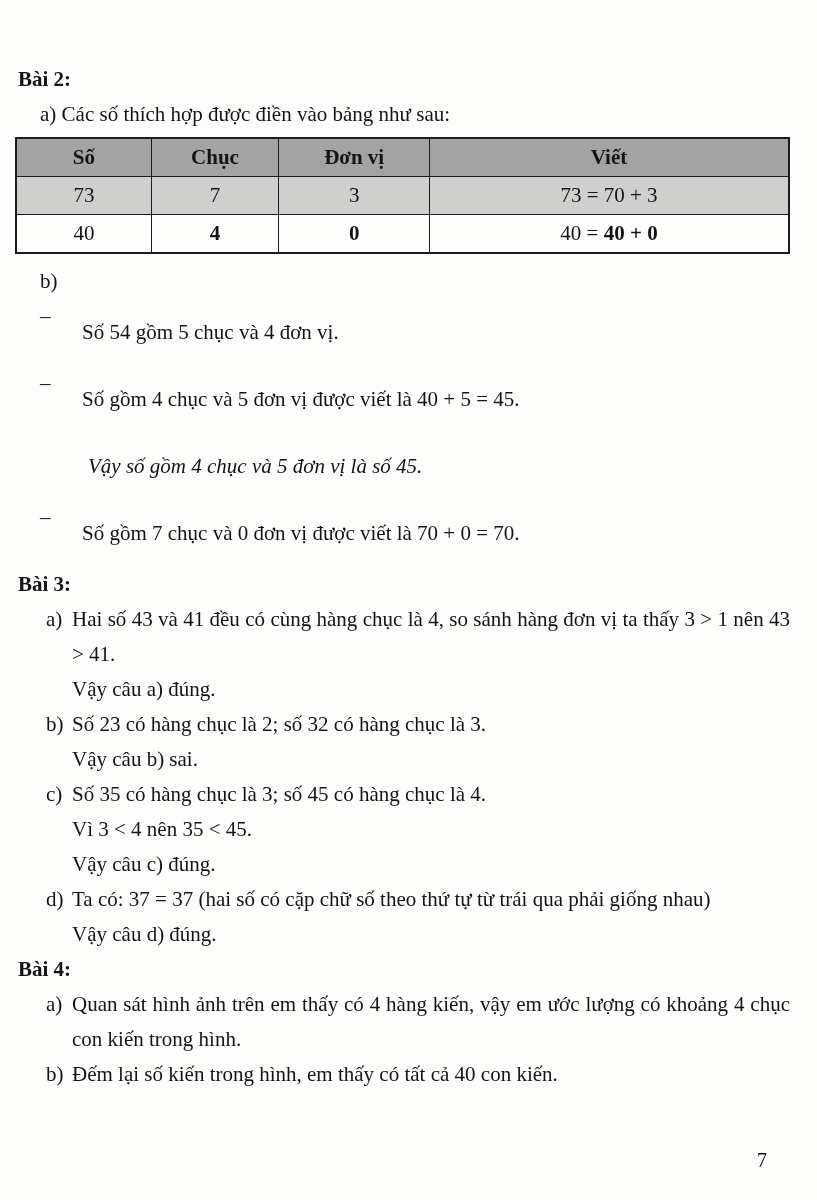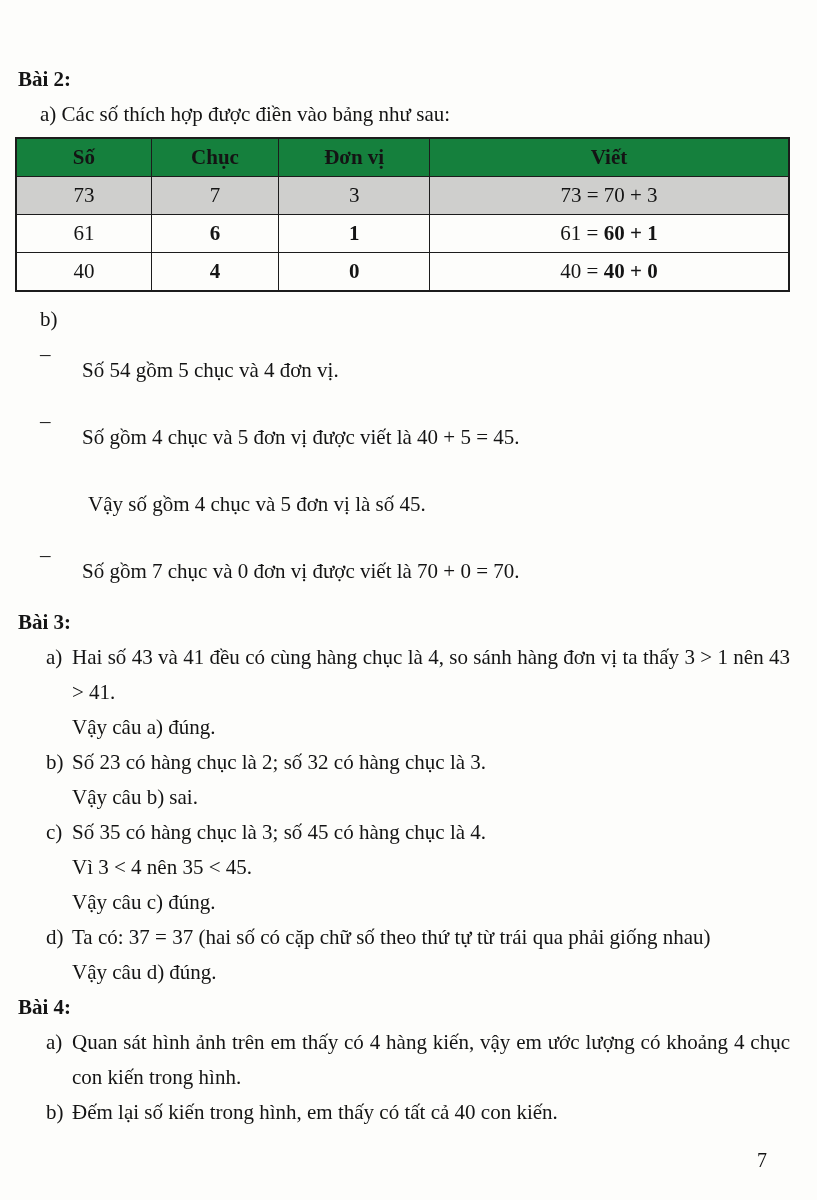--- a/index.html
+++ b/index.html
@@ -33,35 +33,35 @@
   table.answers{border-width:2px;}
   table.answers th, table.answers td{
     text-align:center;
     vertical-align:middle;
     height:37px;
     padding:0 4px;
     font-size:21px;
   }
   table.answers th{
     font-weight:bold;
-    background:#15803d;
+    background:#a3a3a3;
   }
   col.c-so{width:17.5%;}
   col.c-chuc{width:16.5%;}
   col.c-donvi{width:19.5%;}
   col.c-viet{width:46.5%;}
   tr.row-highlight td{background:#cfcfcd;}
   td.bold-cell{font-weight:bold;}
   .viet-ans{font-weight:bold;}
   
   .b-label{padding-left:25px;}
   .b-item{display:flex;padding-left:25px;}
   .b-item .marker{width:26px;flex-shrink:0;}
   .b-item p{margin:16px;flex:1;text-align:justify;}
-  .b-item.cont p{padding-left:6px;}
+  .b-item.cont p{padding-left:6px;font-style:italic;}
   
   .item{display:flex;padding-left:31px;}
   .item .label{width:26px;flex-shrink:0;}
   .item .lines{flex:1;min-width:0;}
   .item .lines p{margin:0;text-align:justify;}
   
   .page-number{
     position:absolute;
     right:50px;bottom:22px;
     font-size:20px;
@@ -89,26 +89,20 @@
         <th>Đơn vị</th>
         <th>Viết</th>
       </tr>
     </thead>
     <tbody>
       <tr class="row-highlight">
         <td>73</td>
         <td>7</td>
         <td>3</td>
         <td><span>73 = 70 + 3</span><span class="viet-ans"></span></td>
-      </tr>
-      <tr>
-        <td>61</td>
-        <td class="bold-cell">6</td>
-        <td class="bold-cell">1</td>
-        <td><span>61 = </span><span class="viet-ans">60 + 1</span></td>
       </tr>
       <tr>
         <td>40</td>
         <td class="bold-cell">4</td>
         <td class="bold-cell">0</td>
         <td><span>40 = </span><span class="viet-ans">40 + 0</span></td>
       </tr>
     </tbody>
   </table>
 

